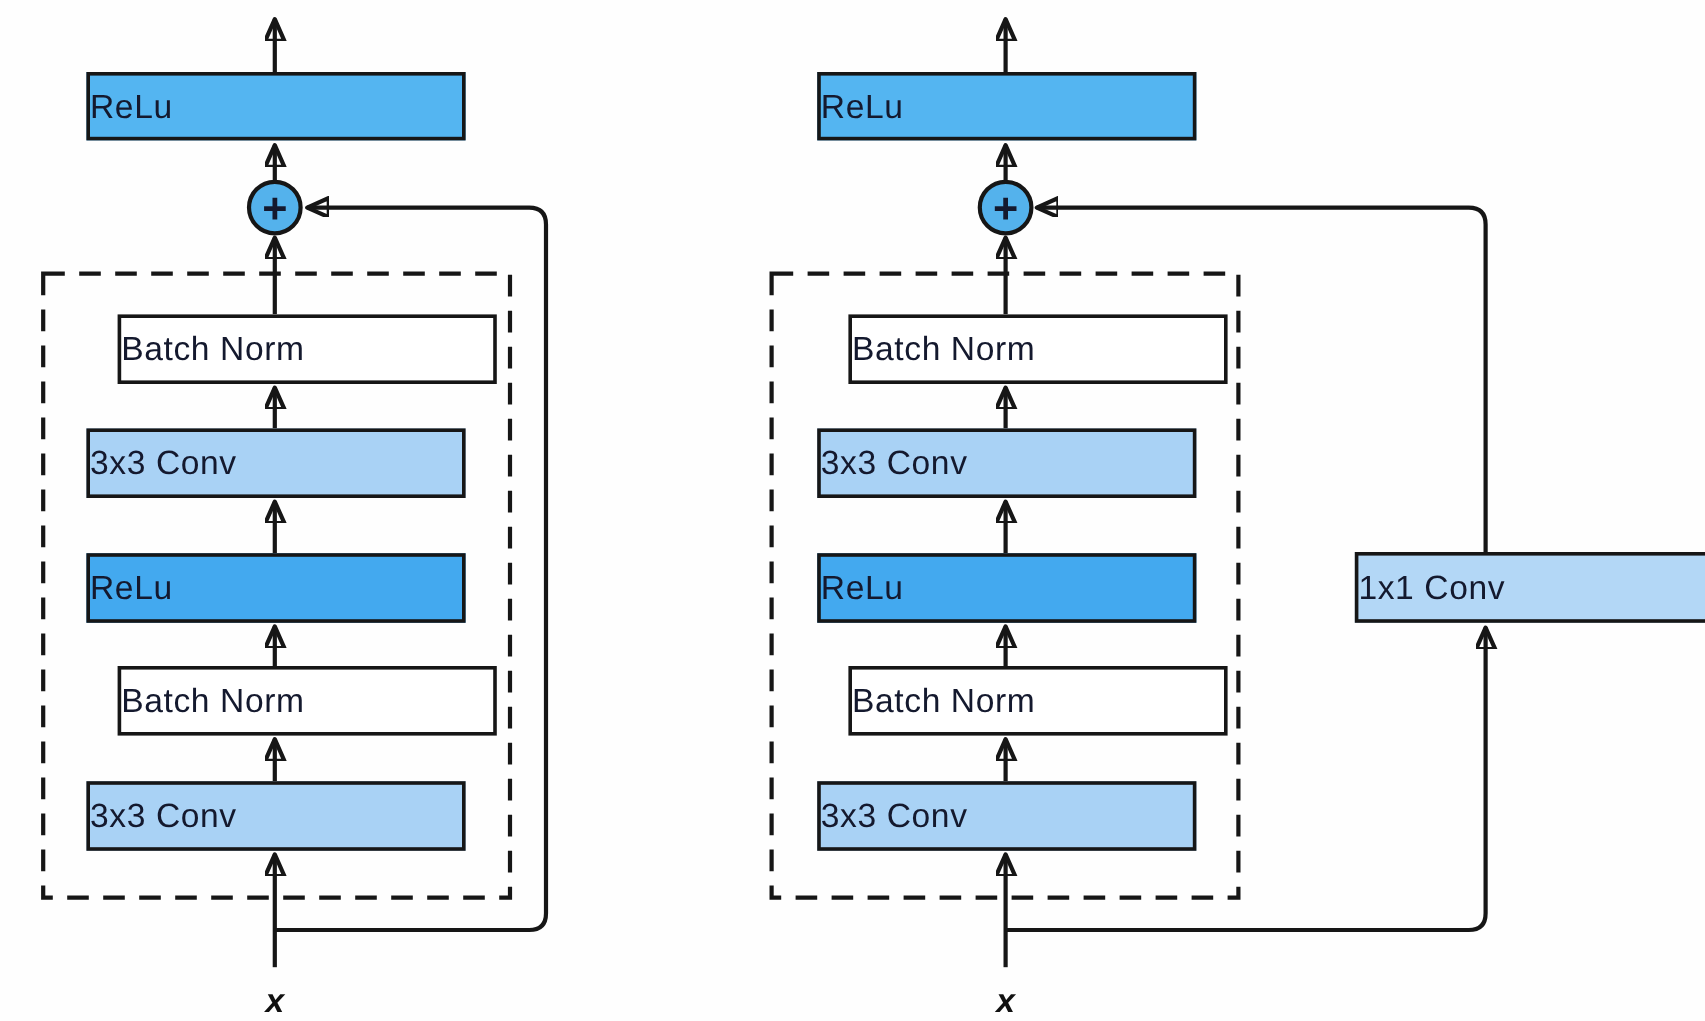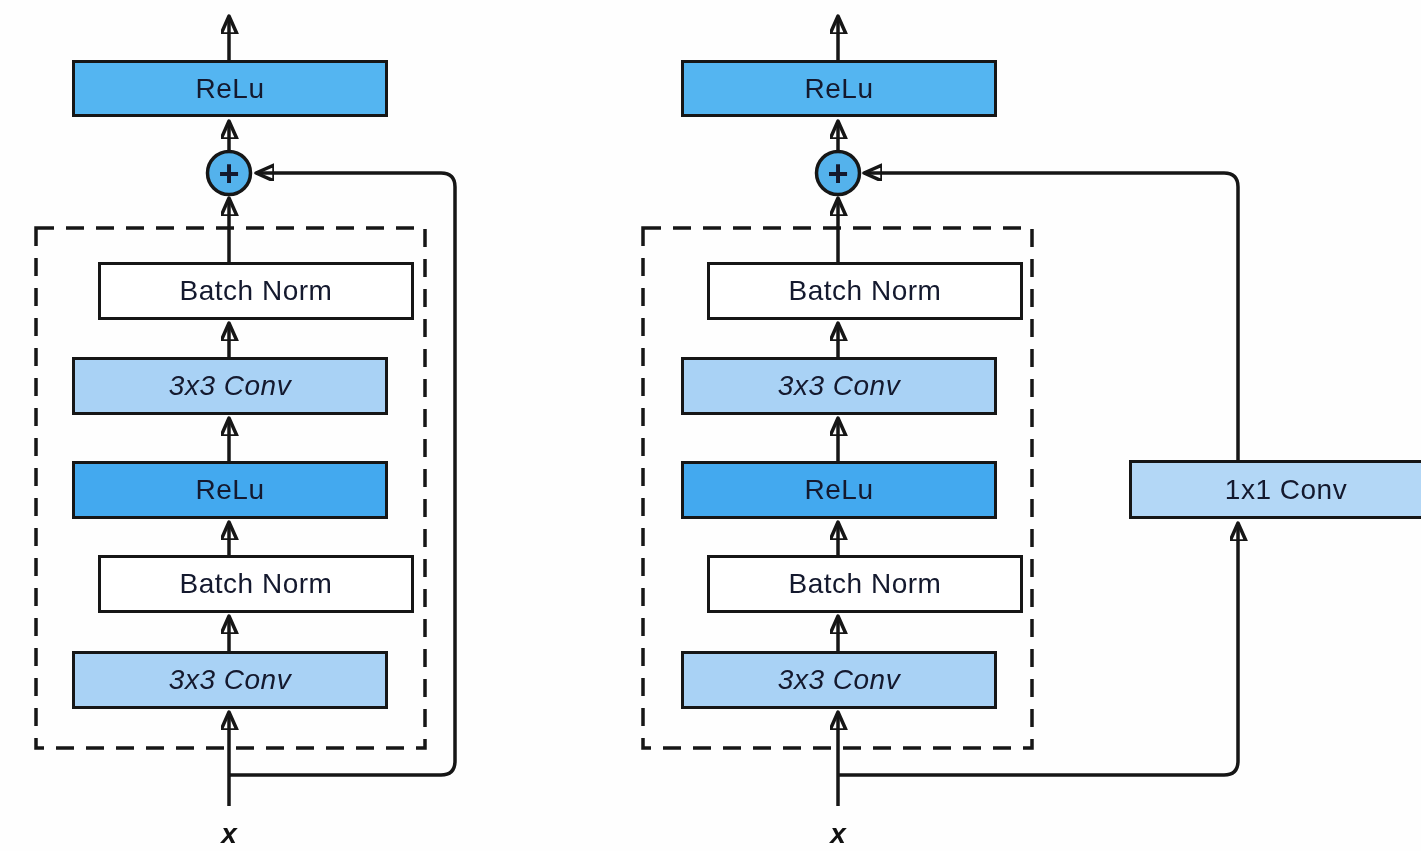--- a/index.html
+++ b/index.html
@@ -45,30 +45,29 @@
     font-weight: 700;
     fill: var(--label-text, #14192e);
     text-anchor: middle;
   }
   .box {
     position: absolute;
     box-sizing: border-box;
     border: 3px solid var(--stroke, #161616);
     display: flex;
     align-items: center;
-    justify-content: center;
     font-size: 28px;
     color: var(--label-text, #14192e);
     letter-spacing: 0.5px;
   }
   .w-box   { left: 72px;   width: 316px; }
   .w-box-r { left: 681px;  width: 316px; }
   .fill-relu-top   { background: var(--box-relu-top, #54b5f1); }
   .fill-relu-inner { background: var(--box-relu-inner, #43a9ef); }
-  .fill-conv       { background: var(--box-conv, #a9d2f5); font-style: italic; }
+  .fill-conv       { background: var(--box-conv, #a9d2f5); }
   .fill-conv-1x1   { background: var(--box-conv-1x1, #b3d7f6); }
   .fill-bn         { background: var(--box-batch-norm, #ffffff); margin-left: 26px; }
   .input-label {
     position: absolute;
     width: 80px;
     text-align: center;
     font-size: 28px;
     font-weight: 700;
     font-style: italic;
     color: #111111;

